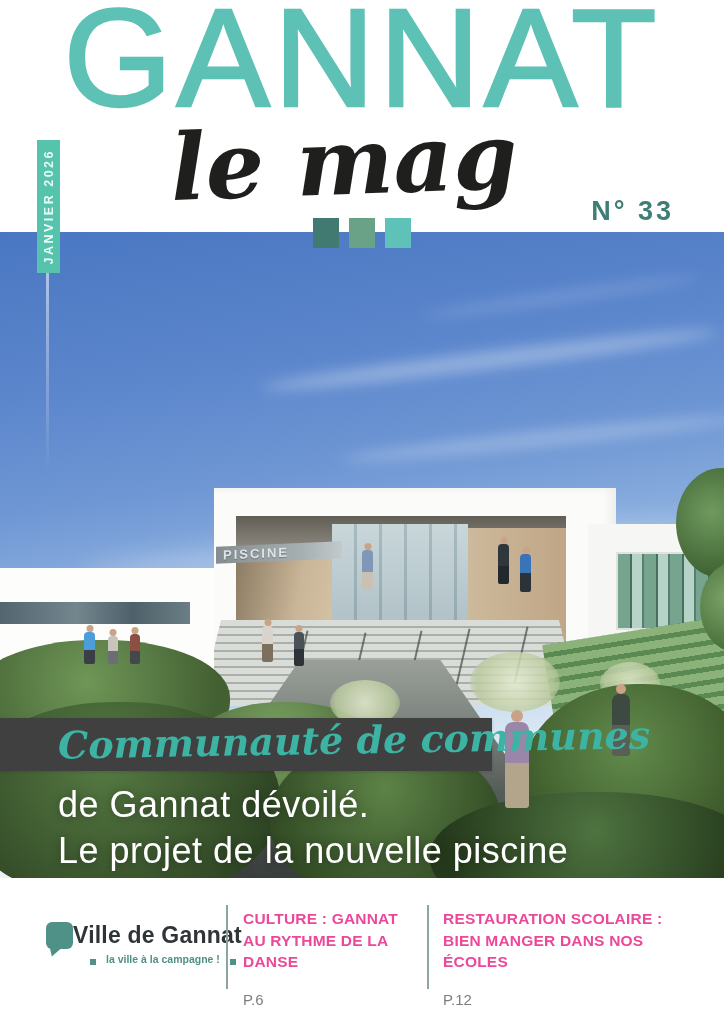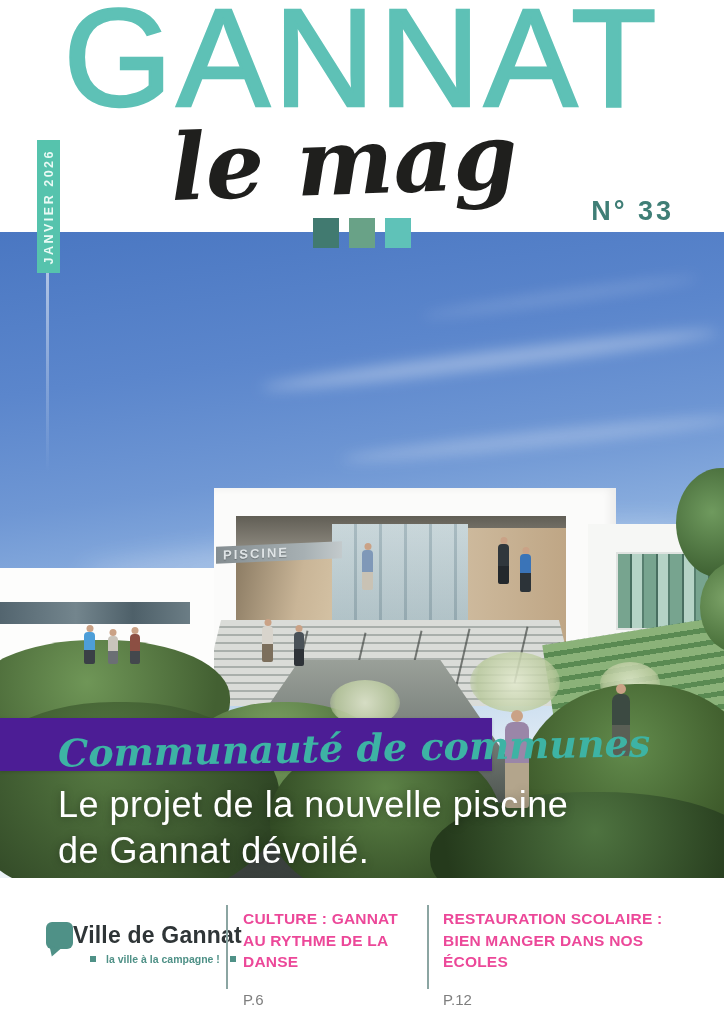--- a/index.html
+++ b/index.html
@@ -120,39 +120,39 @@
   .p7{left:498px;top:312px;width:11px;height:40px;background:linear-gradient(#30373c 55%,#23282c 55%);}
   .p8{left:520px;top:322px;width:11px;height:38px;background:linear-gradient(#3a74b8 50%,#2c3338 50%);}
   .p9{left:505px;top:490px;width:24px;height:86px;border-radius:8px 8px 3px 3px;
     background:linear-gradient(#9a86a8 48%,#b3a58c 48%);}
   .p9::before{width:12px;height:12px;top:-12px;}
   .p10{left:612px;top:462px;width:18px;height:62px;border-radius:7px 7px 3px 3px;
     background:linear-gradient(#3c4a42 50%,#5a5f55 50%);}
   .p10::before{width:10px;height:10px;top:-10px;}
 
   
-  .kicker-banner{position:absolute;left:0;top:486px;width:492px;height:53px;background:#4c1d95;
-    z-index:8;display:flex;align-items:flex-end;box-shadow:0 1px 3px rgba(0,0,0,.15);}
+  .kicker-banner{position:absolute;left:0;top:486px;width:492px;height:53px;background:#404040;
+    z-index:8;display:flex;align-items:flex-start;box-shadow:0 1px 3px rgba(0,0,0,.15);}
   .kicker-banner span{
     font-family:"DejaVu Serif",serif;font-style:italic;font-weight:bold;
     font-size:38px;color:#3db3a4;padding-left:58px;white-space:nowrap;transform:rotate(-1deg);}
   .cover-headline{position:absolute;left:58px;top:550px;z-index:8;color:#ffffff;
     font-size:36px;line-height:46px;font-weight:normal;letter-spacing:.5px;
     text-shadow:0 1px 8px rgba(0,0,0,.35);}
 
   
   .footer{position:absolute;left:0;top:878px;width:724px;height:146px;background:#ffffff;}
   .logo{position:absolute;left:46px;top:44px;}
   .logo-row{display:flex;align-items:center;}
   .pin{position:relative;width:27px;height:27px;background:#4f9187;border-radius:6px;}
   .pin::after{content:"";position:absolute;left:2px;bottom:-8px;
     border-left:5px solid transparent;border-right:7px solid transparent;border-top:10px solid #4f9187;
     transform:rotate(14deg);}
   .logo-name{font-size:23px;font-weight:bold;color:#2f3537;letter-spacing:.2px;white-space:nowrap;}
-  .logo-tagline{display:flex;align-items:center;gap:10px;margin:4px 0 0 44px;}
+  .logo-tagline{display:flex;align-items:flex-end;gap:10px;margin:4px 0 0 44px;}
   .logo-tagline i{display:block;width:6px;height:6px;background:#4f9187;}
   .logo-tagline span{font-size:10.5px;font-weight:bold;color:#4f9187;white-space:nowrap;}
   .divider{position:absolute;top:27px;width:2px;height:84px;background:#8ba5a2;}
   .d1{left:226px;} .d2{left:427px;}
   .teaser{position:absolute;top:30px;}
   .teaser .t-title{font-size:15.5px;font-weight:bold;color:#ec4899;line-height:1.4;letter-spacing:.2px;}
   .teaser .t-page{font-size:15px;color:#7e7e7e;margin-top:18px;}
   .teaser1{left:243px;width:172px;}
   .teaser2{left:443px;width:240px;}
 </style>
@@ -231,22 +231,22 @@
     <div class="person p6"></div>
     <div class="person p7"></div>
     <div class="person p8"></div>
     <div class="person p9"></div>
     <div class="person p10"></div>
 
     <div class="kicker-banner">
       <span>Communauté de communes</span>
     </div>
     <div class="cover-headline">
+      <div>de Gannat dévoilé.</div>
       <div>Le projet de la nouvelle piscine</div>
-      <div>de Gannat dévoilé.</div>
     </div>
   </div>
 
   <div class="footer">
     <div class="logo">
       <div class="logo-row">
         <div class="pin"></div>
         <div class="logo-name">Ville de Gannat</div>
       </div>
       <div class="logo-tagline">

